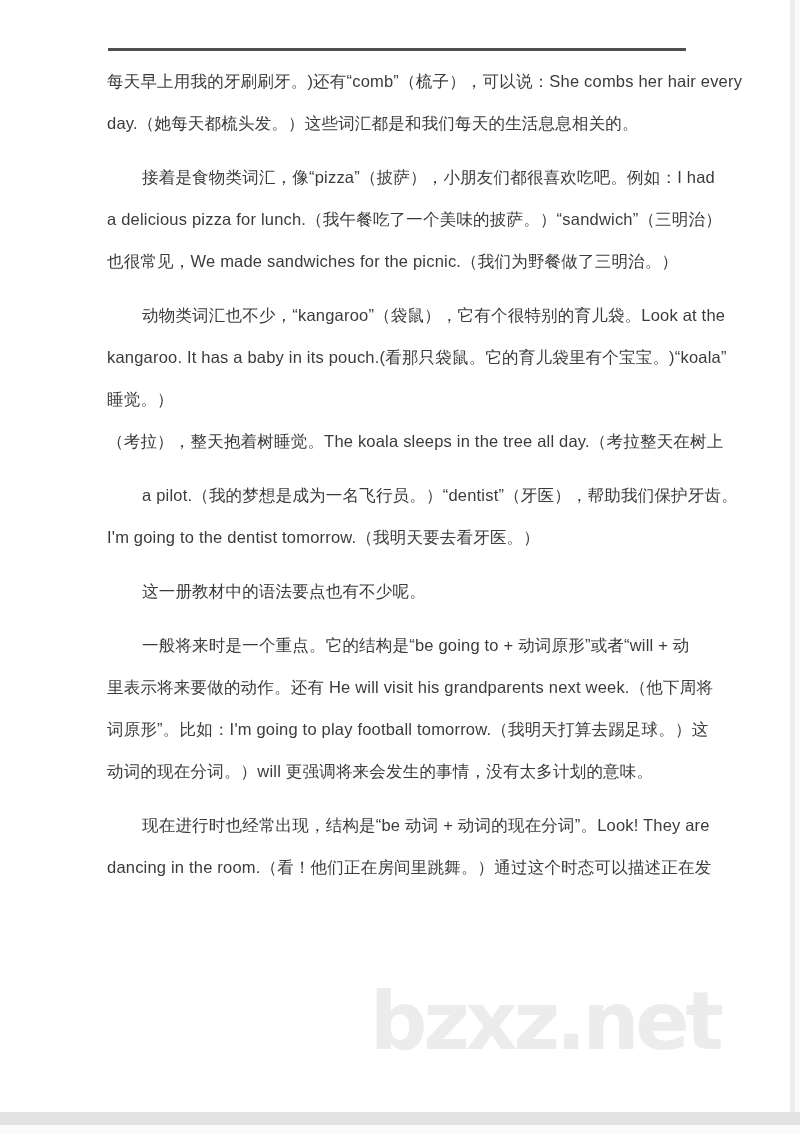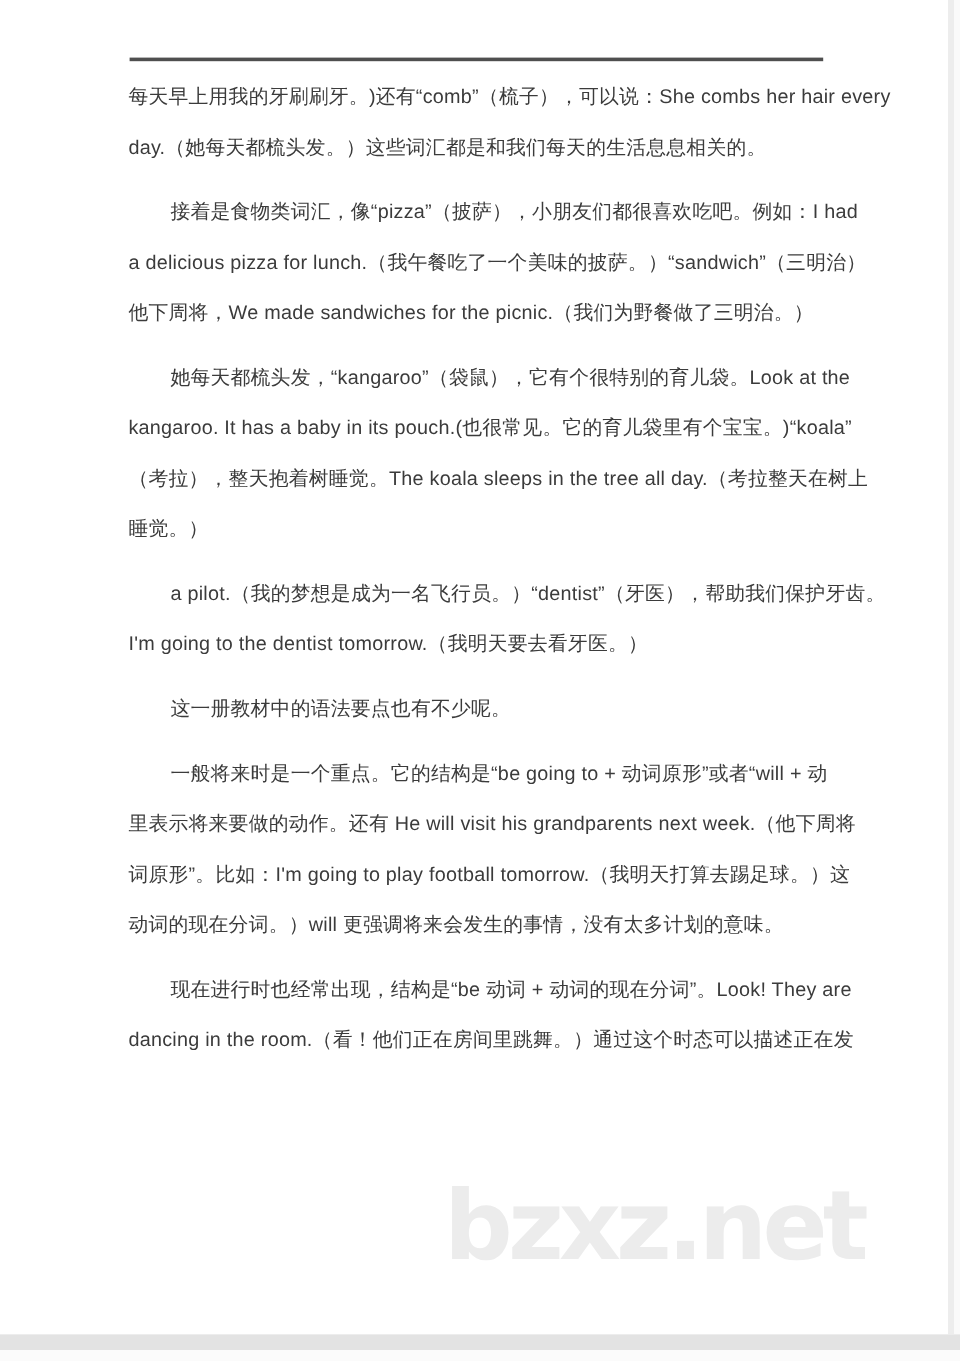--- a/index.html
+++ b/index.html
@@ -78,27 +78,27 @@
   <div class="page">
     <div class="top-rule"></div>
     <div class="content" id="content">
         <div class="para continuation">
           <div class="line">每天早上用我的牙刷刷牙。)还有“comb”（梳子），可以说：She combs her hair every</div>
           <div class="line">day.（她每天都梳头发。）这些词汇都是和我们每天的生活息息相关的。</div>
         </div>
         <div class="para indented">
           <div class="line">接着是食物类词汇，像“pizza”（披萨），小朋友们都很喜欢吃吧。例如：I had</div>
           <div class="line">a delicious pizza for lunch.（我午餐吃了一个美味的披萨。）“sandwich”（三明治）</div>
-          <div class="line">他下周将，We made sandwiches for the picnic.（我们为野餐做了三明治。）</div>
+          <div class="line">也很常见，We made sandwiches for the picnic.（我们为野餐做了三明治。）</div>
         </div>
         <div class="para indented">
-          <div class="line">她每天都梳头发，“kangaroo”（袋鼠），它有个很特别的育儿袋。Look at the</div>
-          <div class="line">kangaroo. It has a baby in its pouch.(也很常见。它的育儿袋里有个宝宝。)“koala”</div>
+          <div class="line">动物类词汇也不少，“kangaroo”（袋鼠），它有个很特别的育儿袋。Look at the</div>
+          <div class="line">kangaroo. It has a baby in its pouch.(看那只袋鼠。它的育儿袋里有个宝宝。)“koala”</div>
+          <div class="line">睡觉。）</div>
           <div class="line">（考拉），整天抱着树睡觉。The koala sleeps in the tree all day.（考拉整天在树上</div>
-          <div class="line">睡觉。）</div>
         </div>
         <div class="para indented">
           <div class="line">a pilot.（我的梦想是成为一名飞行员。）“dentist”（牙医），帮助我们保护牙齿。</div>
           <div class="line">I'm going to the dentist tomorrow.（我明天要去看牙医。）</div>
         </div>
         <div class="para indented">
           <div class="line">这一册教材中的语法要点也有不少呢。</div>
         </div>
         <div class="para indented">
           <div class="line">一般将来时是一个重点。它的结构是“be going to + 动词原形”或者“will + 动</div>

